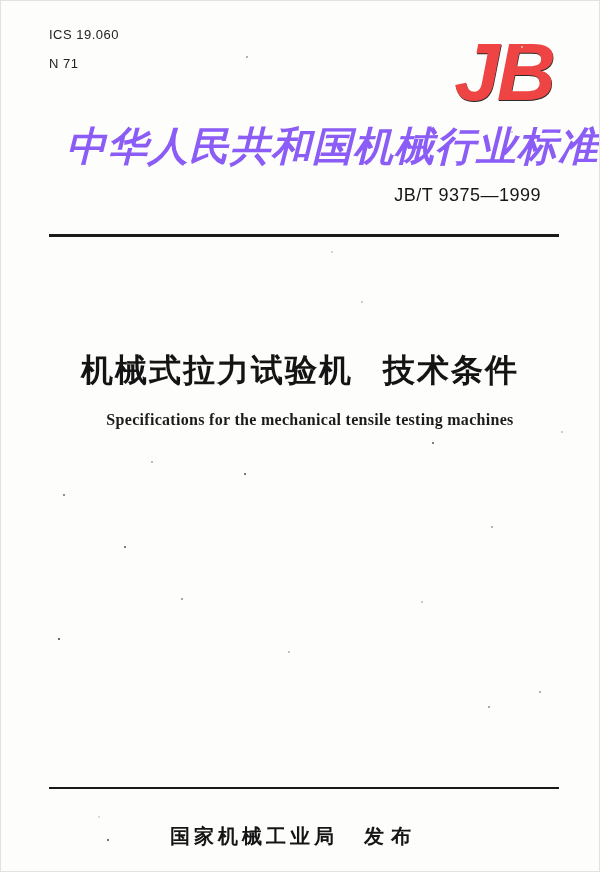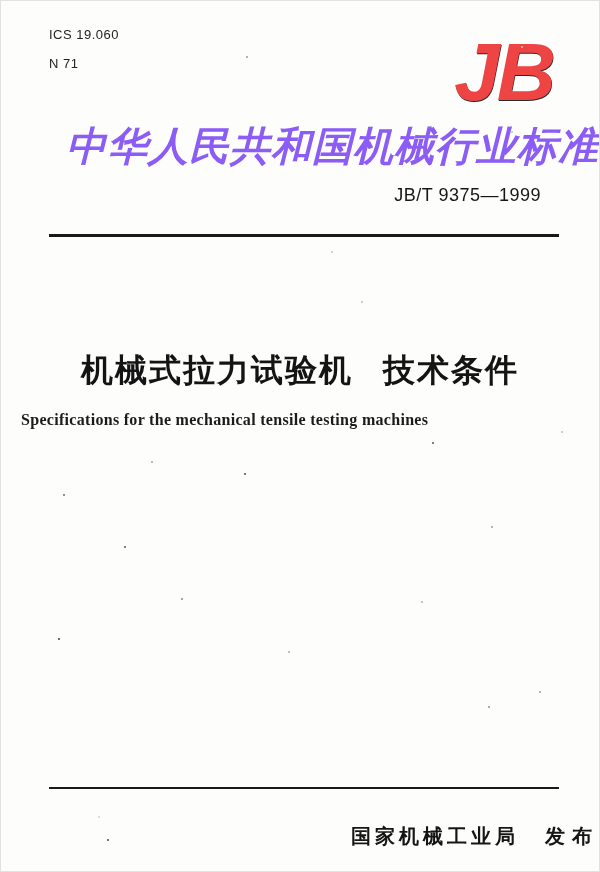--- a/index.html
+++ b/index.html
@@ -104,21 +104,21 @@
     display: inline-block;
     width: 30px;
   }
 
   
   .en-subtitle {
     position: absolute;
     left: 0;
     right: 0;
     top: 410px;
-    text-align: left;
+    text-align: center;
     font-family: "Liberation Serif", serif;
     font-size: 16px;
     font-weight: 700;
     letter-spacing: 0.3px;
     color: #1b1b1b;
     padding-left: 20px;
   }
 
   
   .dates-row {
@@ -141,23 +141,23 @@
     right: 40px;
     top: 786px;
     height: 2px;
     background: #1a1a1a;
   }
 
   
   .publisher-row {
     position: absolute;
     left: 0;
-    right: 0;
+    right: 12px;
     top: 822px;
-    text-align: right;
+    text-align: center;
     font-size: 20px;
     font-weight: 700;
     color: #151515;
     white-space: nowrap;
   }
   .publisher-org { letter-spacing: 4px; }
   .publisher-gap { display: inline-block; width: 26px; }
   .publisher-label { letter-spacing: 7px; }
 
   

